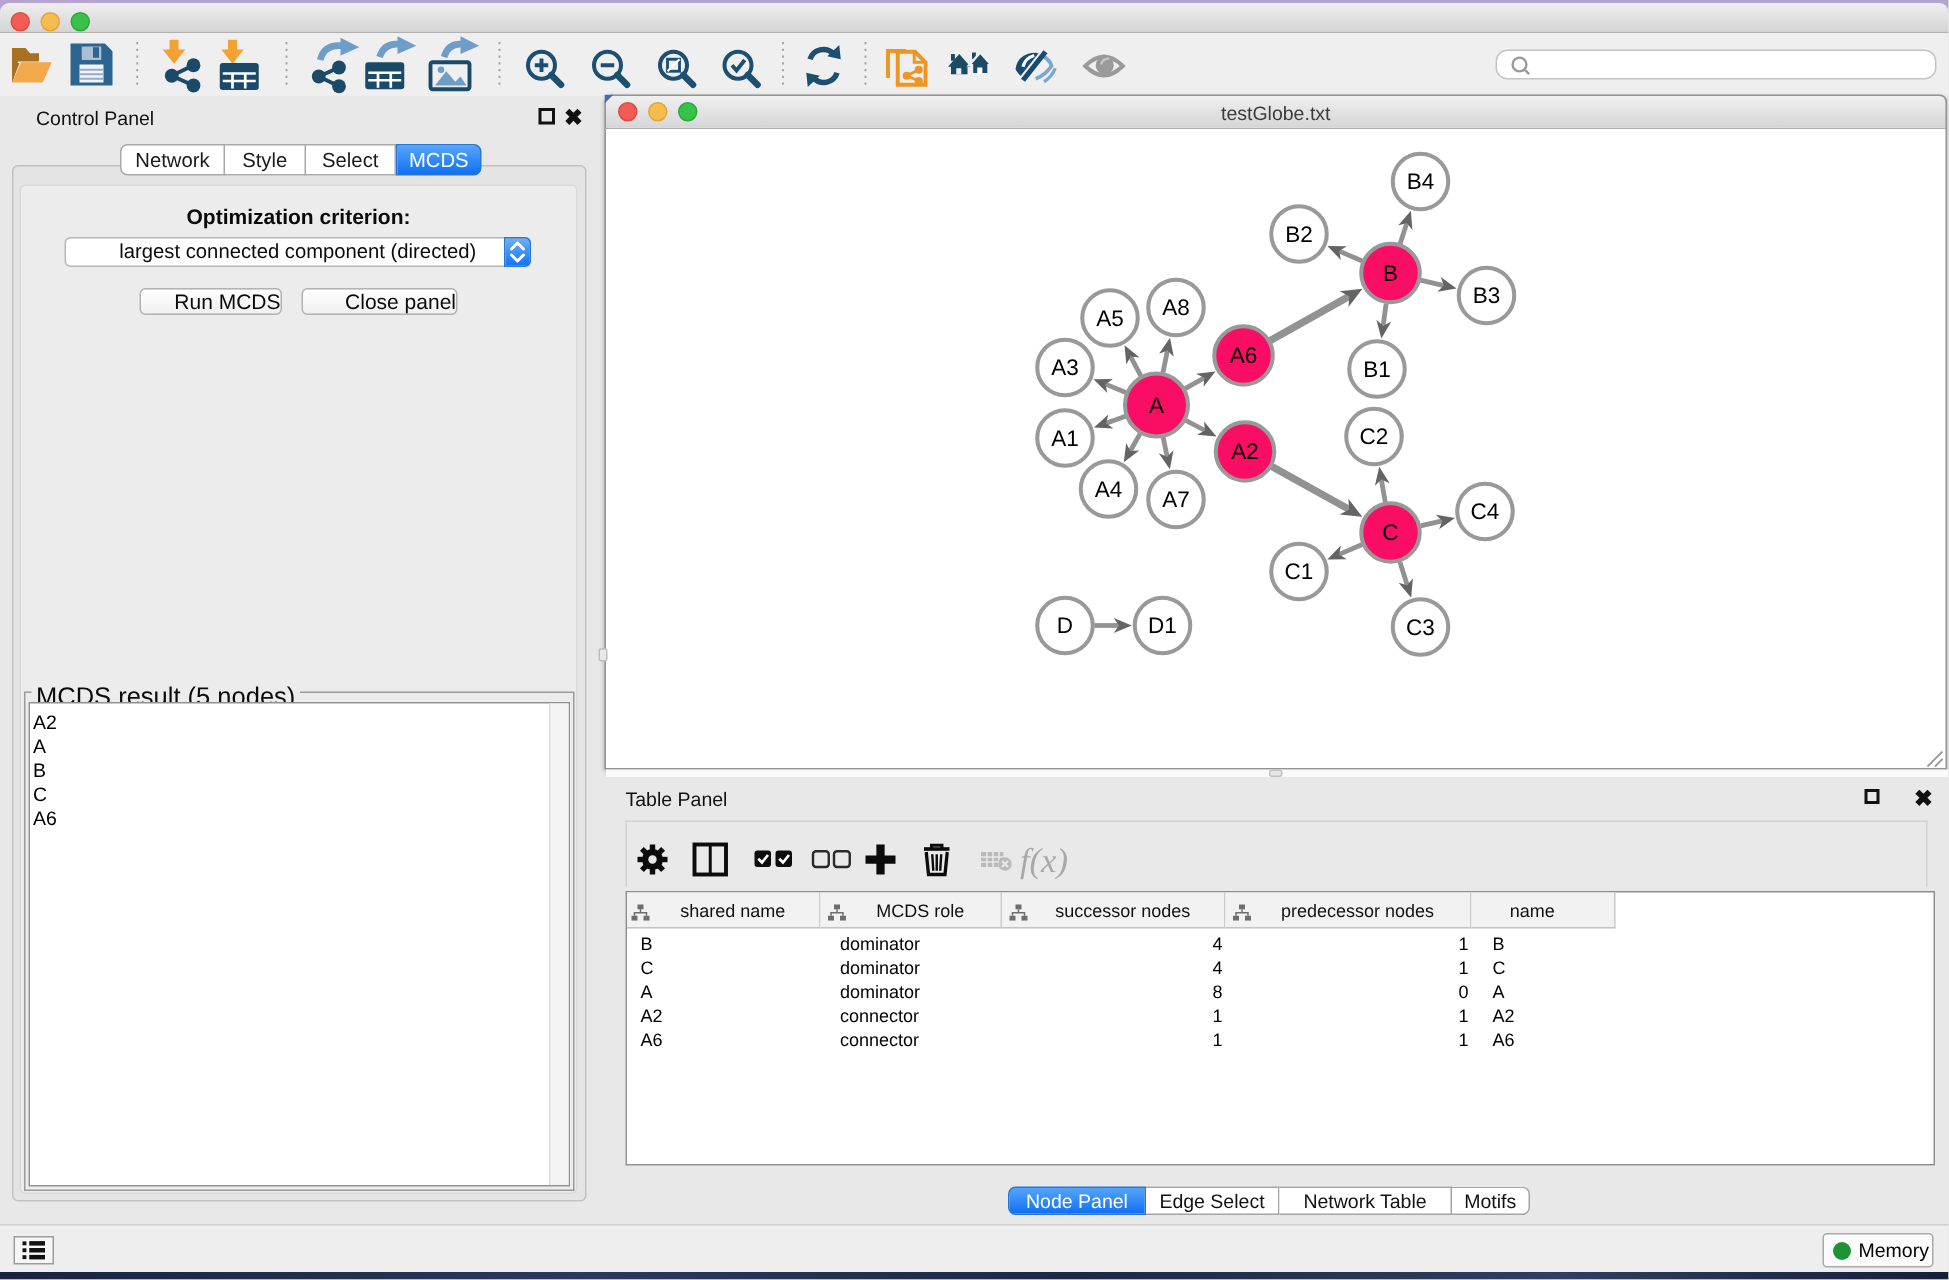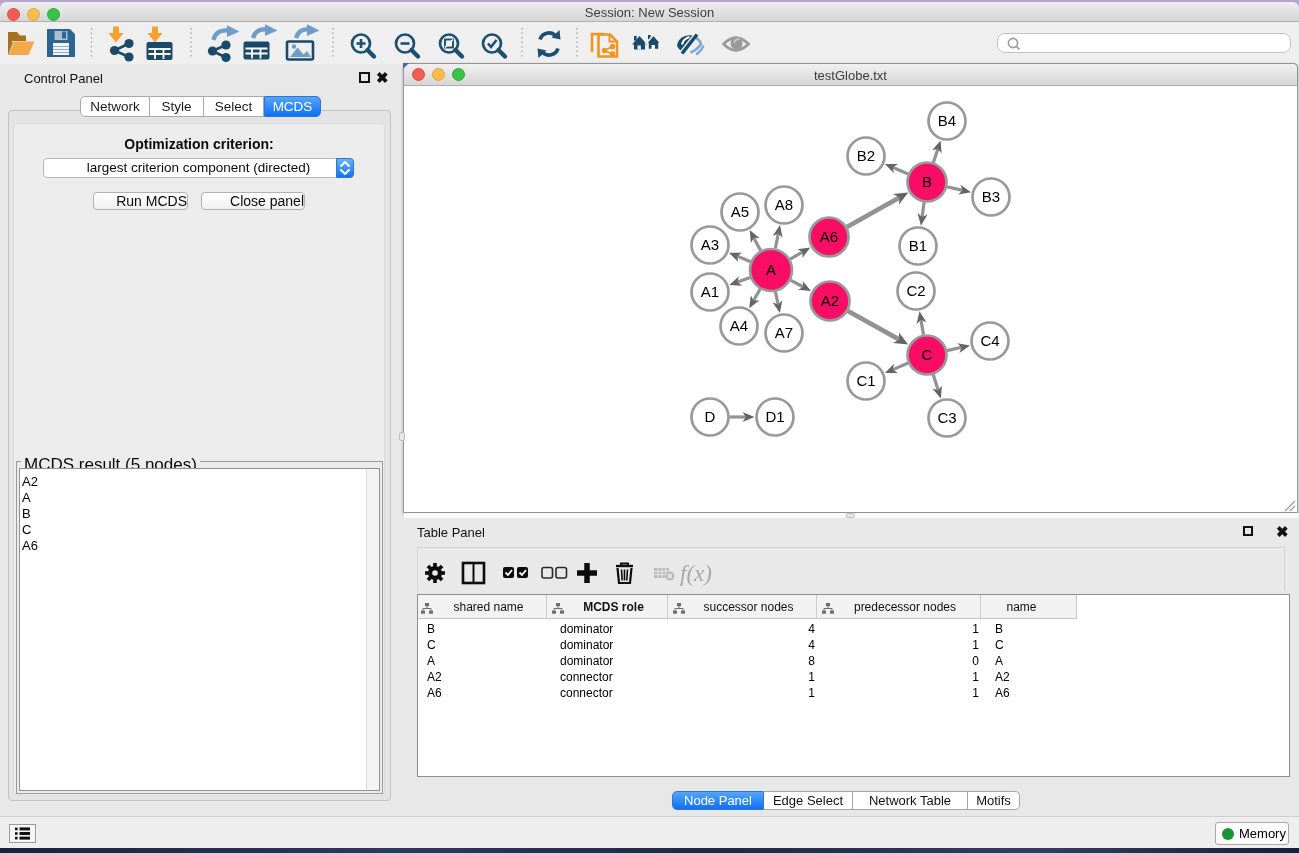--- a/index.html
+++ b/index.html
@@ -69,21 +69,20 @@
 #bottomstrip{left:0;top:848px;width:1299px;height:5px;
  background:linear-gradient(90deg,#17233e,#2a3a5c 30%,#1b2945 55%,#303f60 80%,#141f38);}
 </style></head><body>
 <div id="stage">
 <div class="abs" id="purple"></div>
 <div class="abs" id="titlebar">
  <div class="tl" style="left:7px;background:#f25c54;border:1px solid #dd4b42;"></div>
  <div class="tl" style="left:27px;background:#f6bd4e;border:1px solid #e0a63a;"></div>
  <div class="tl" style="left:47px;background:#3ac14a;border:1px solid #2ba93a;"></div>
 </div>
-<div class="abs" id="titletext">Session: New Session</div>
 <div class="abs" id="toolbar"><svg width="1299" height="42" viewBox="0 0 1299 42" font-family="Liberation Sans,sans-serif">
 
 <path d="M8 33 L8 10 L17 10 L20 13.5 L26 13.5 L26 19 L12 19 Z" fill="#a8701f"></path>
 <path d="M8 33 L8 20 L13 20 Z" fill="#a8701f"></path>
 <path d="M8 33 L14 19.5 L34.5 19.5 L28.5 33 Z" fill="#f2a94b"></path>
 
 <path d="M48 8 h21.5 l4.5 4.5 V34 H48 Z" fill="#2e6590"></path>
 <rect x="54.5" y="8" width="13" height="10" fill="#a9bfd2"></rect>
         <rect x="62" y="9.5" width="4" height="7" fill="#2e6590"></rect>
 <rect x="53" y="21" width="16" height="13" fill="#f4f4f4"></rect>
@@ -210,21 +209,21 @@
 <div class="abs" id="cp-title">Control Panel</div>
 <div class="winbtn" style="left:359px;top:72px;width:11px;height:11px;border:2px solid #111;"></div>
 <div class="winbtn" style="left:376px;top:69px;font-size:15px;font-weight:bold;">✖</div>
 <div class="abs" id="cp-outer"></div>
 <div class="abs" id="cp-inner"></div>
 <div class="tab" style="left:80px;width:70px;border-radius:5px 0 0 5px;">Network</div>
 <div class="tab" style="left:150px;width:54px;border-left:none;">Style</div>
 <div class="tab" style="left:204px;width:60px;border-left:none;">Select</div>
 <div class="tab" id="tab-mcds" style="left:264px;width:57px;">MCDS</div>
 <div class="abs" id="optlabel">Optimization criterion:</div>
-<div class="abs" id="dropdown">largest criterion component (directed)</div>
+<div class="abs" id="dropdown">largest connected component (directed)</div>
 <div class="abs" id="spinner"><svg width="16" height="18" viewBox="0 0 16 18">
 <path d="M4 7 L8 3 L12 7" fill="none" stroke="#fff" stroke-width="2" stroke-linecap="round" stroke-linejoin="round"></path>
 <path d="M4 11 L8 15 L12 11" fill="none" stroke="#fff" stroke-width="2" stroke-linecap="round" stroke-linejoin="round"></path>
       </svg></div>
 <div class="mbtn" style="left:93px;width:95px;">Run MCDS</div>
 <div class="mbtn" style="left:201px;width:104px;">Close panel</div>
 <div class="abs" id="fieldset"></div>
 <div class="abs" id="legend">MCDS result (5 nodes)</div>
 <div class="abs" id="listbox">
       <div class="li">A2</div>
@@ -388,21 +387,21 @@
         </g>
 
 <text x="262" y="33" font-family="Liberation Serif,serif" font-style="italic" font-size="23" fill="#a8a8a8">f(x)</text>
 </svg>
 </div>
 <div class="abs" id="tablebox"></div>
 <div class="th" style="left:418px;width:129px;top:595px;">
       <span style="padding-left:13px;">shared name</span>
     </div>
 <div class="th" style="left:547px;width:121px;">
-      <span style="padding-left:13px;font-weight:bold;">MCDS role</span>
+      <span style="padding-left:13px;">MCDS role</span>
     </div>
 <div class="th" style="left:668px;width:149px;">
       <span style="padding-left:13px;">successor nodes</span>
     </div>
 <div class="th" style="left:817px;width:164px;">
       <span style="padding-left:13px;">predecessor nodes</span>
     </div>
 <div class="th" style="left:981px;width:96px;">
       <span style="padding-right:14px;">name</span>
     </div>

